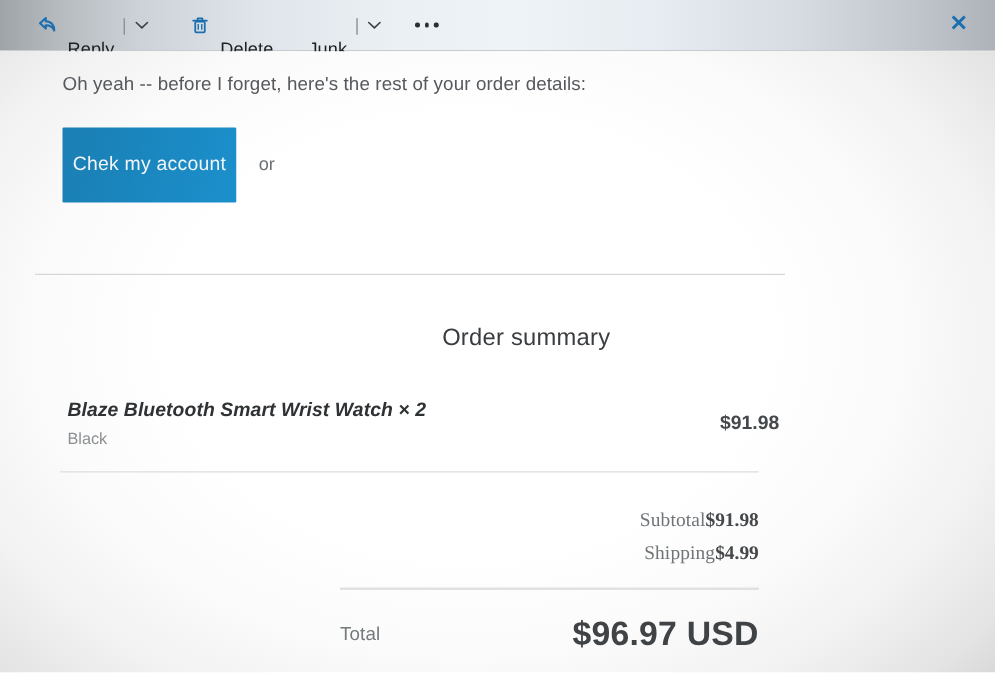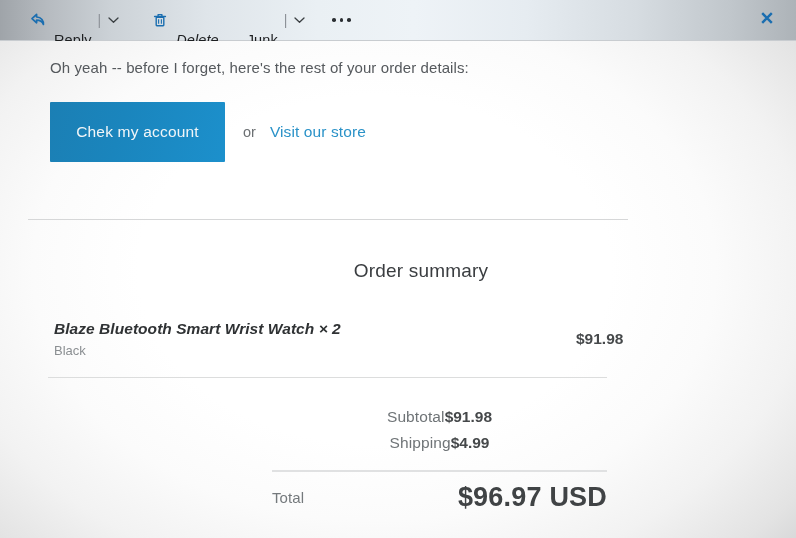--- a/index.html
+++ b/index.html
@@ -117,21 +117,21 @@
 
   .cta-row {
     display:flex;
     align-items:center;
     padding:26px 0 0 46px;
   }
   .cta-btn {
     display:inline-flex;
     align-items:center;
     justify-content:center;
-    width:175px;
+    width:139px;
     height:60px;
     background:linear-gradient(105deg, #1b7fb4 0%, #1a85bd 40%, #1c90cc 100%);
     color:#f2f6f8;
     font-size:15.5px;
     letter-spacing:0.2px;
     border:none;
     border-radius:1px;
     cursor:default;
   }
   .cta-or {
@@ -198,23 +198,24 @@
     margin:19px 0 0 44px;
     width:559px;
   }
 
   .totals {
     margin:26px 0 0 268px;
     width:335px;
   }
   .t-row {
     display:flex;
-    justify-content:center;
+    justify-content:flex-end;
     align-items:baseline;
     padding:4px 0;
+    font-family:Liberation Serif, serif;
   }
   .t-label {
     font-size:15.5px;
     color:#6f7477;
     letter-spacing:0.1px;
   }
   .t-value {
     font-size:15.5px;
     font-weight:bold;
     color:#45484a;
@@ -222,21 +223,21 @@
   .rule-totals {
     height:2px;
     background:#e0e1e2;
     margin:14px 0 0 0;
     width:335px;
   }
   .t-grand {
     display:flex;
     justify-content:space-between;
     align-items:center;
-    margin-top:10px;
+    margin-top:20px;
   }
   .t-grand .t-label { font-size:15px; color:#74797c; }
   .t-grand-value {
     font-size:27px;
     color:#404345;
     letter-spacing:0.2px;
     font-weight:700;
   }
 </style>
 </head>
@@ -254,21 +255,21 @@
       </span>
       <span class="tb-label">Reply</span>
       <span class="tb-sep">|</span>
       <span class="tb-caret">
         <svg width="11" height="8" viewBox="0 0 11 8">
           <path d="M1 2 L5.5 6.3 L10 2" fill="none" stroke="#3b4043" stroke-width="1.3" stroke-linecap="round" stroke-linejoin="round"></path>
         </svg>
       </span>
     </div>
 
-    <div class="tb-btn" style="margin-left:18px;font-style:italic;">
+    <div class="tb-btn" style="margin-left:18px;">
       <span class="tb-icon">
         <svg width="18" height="18" viewBox="0 0 18 18">
           <rect x="5.2" y="6.2" width="7.6" height="8.6" rx="0.7" fill="none" stroke="#1b6eb0" stroke-width="1.4"></rect>
           <line x1="3.6" y1="5.5" x2="14.4" y2="5.5" stroke="#1b6eb0" stroke-width="1.5" stroke-linecap="round"></line>
           <path d="M7.1 5.4 L7.1 3.6 L10.9 3.6 L10.9 5.4" fill="none" stroke="#1b6eb0" stroke-width="1.4" stroke-linejoin="round"></path>
           <line x1="7.6" y1="8.2" x2="7.6" y2="12.8" stroke="#1b6eb0" stroke-width="1.1"></line>
           <line x1="10.4" y1="8.2" x2="10.4" y2="12.8" stroke="#1b6eb0" stroke-width="1.1"></line>
         </svg>
       </span>
       <span class="tb-label">Delete</span>
@@ -302,21 +303,20 @@
   </div>
 
   <div class="content">
     <div class="page">
 
       <div class="intro">Oh yeah -- before I forget, here's the rest of your order details:</div>
 
       <div class="cta-row">
         <button class="cta-btn">Chek my account</button>
         <span class="cta-or">or</span>
-        <a class="cta-link" href="#">Visit our store</a>
       </div>
 
       <div class="rule-top"></div>
 
       <div class="summary-title">Order summary</div>
 
       <div class="line-item">
         <div class="li-info">
           <div class="li-name">Blaze Bluetooth Smart Wrist Watch × 2</div>
           <div class="li-variant">Black</div>

